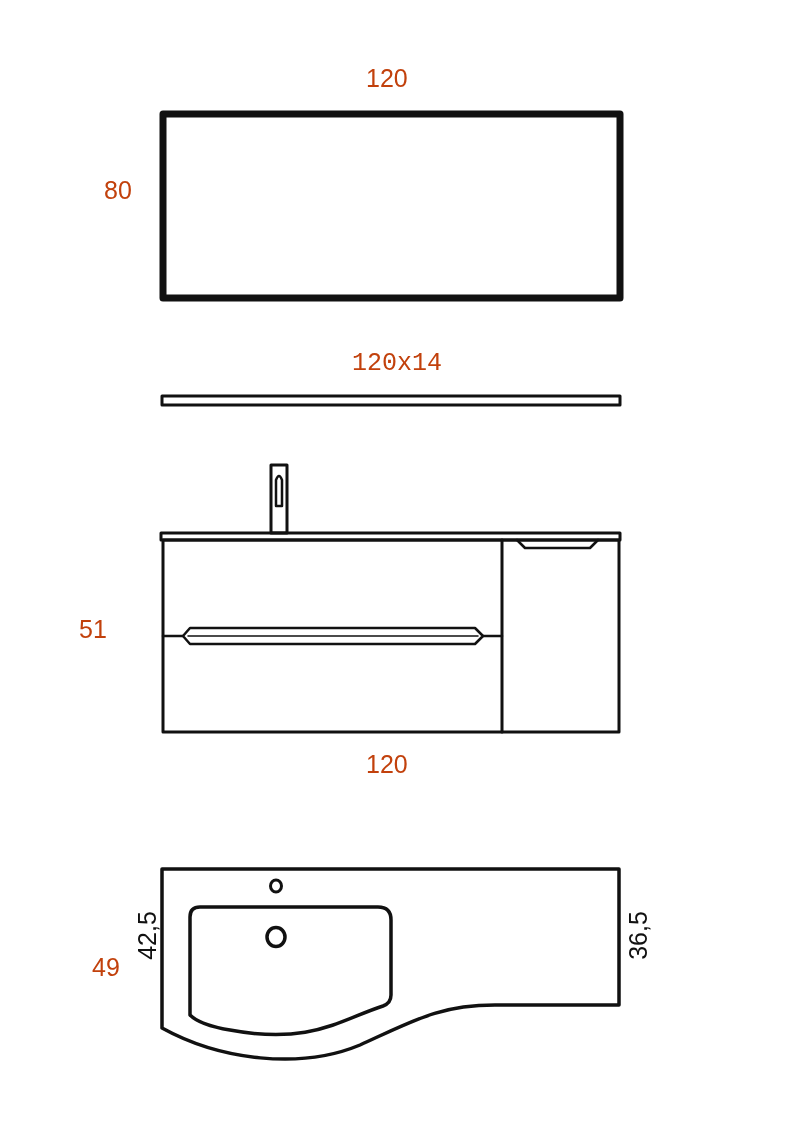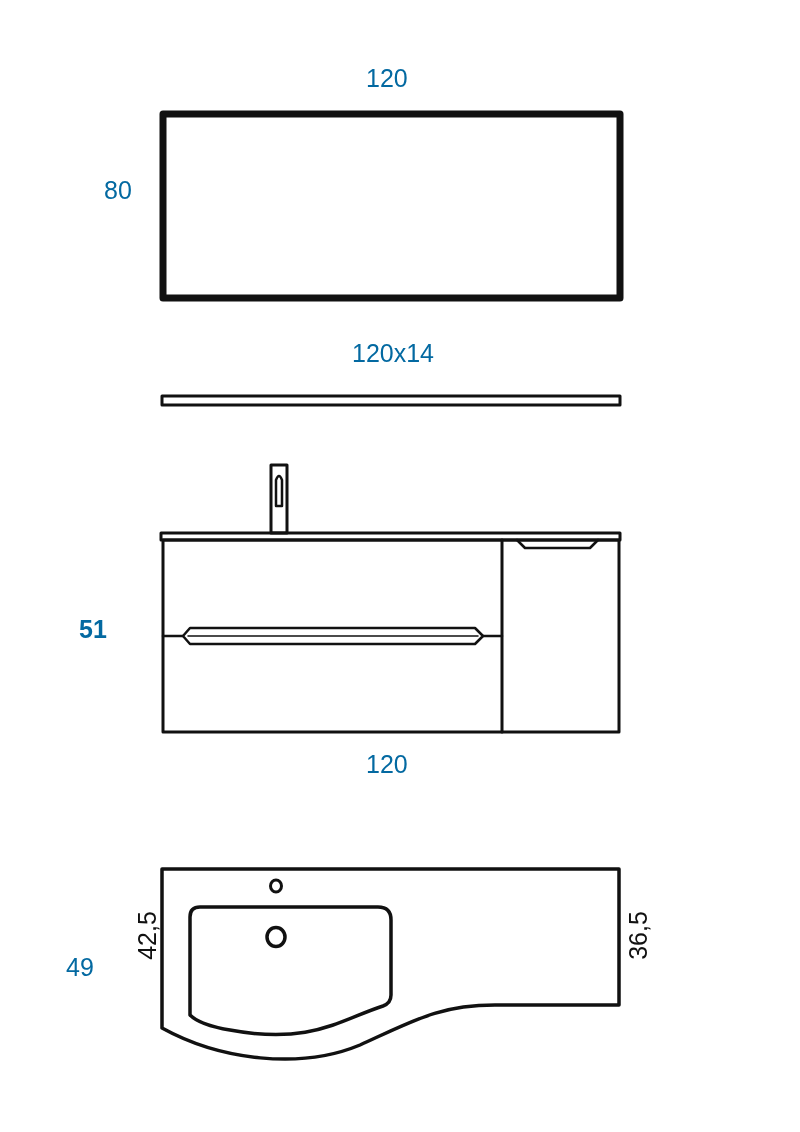--- a/index.html
+++ b/index.html
@@ -1,21 +1,21 @@
 <!DOCTYPE html>
 <html><head>
   <meta charset="utf-8">
   <style>
     html, body { margin: 0; padding: 0; background: #ffffff; }
     body { width: 800px; height: 1132px; position: relative; overflow: hidden; }
     .lbl {
       position: absolute;
       font-family: "Liberation Sans", sans-serif;
       font-size: 25px;
-      color: #0369a1;
+      color: #c2410c;
       line-height: 1;
       white-space: nowrap;
     }
     .lbl-rot {
       position: absolute;
       font-family: "Liberation Sans", sans-serif;
       font-size: 25px;
       color: #111111;
       line-height: 1;
       white-space: nowrap;
@@ -77,20 +77,20 @@
 
     <ellipse class="stroke" cx="276" cy="886" rx="5.5" ry="6" stroke-width="3"></ellipse>
 
     <ellipse class="stroke" cx="276" cy="937" rx="9" ry="9.5" stroke-width="3.5"></ellipse>
   </g>
 </svg>
 
 <div class="lbl" style="left:366px; top:66px;">120</div>
 <div class="lbl" style="left:104px; top:178px;">80</div>
 
-<div class="lbl" style="left:352px; top:341px;">120x14</div>
+<div class="lbl" style="left:352px; top:351px;font-family:Liberation Mono, monospace;">120x14</div>
 
-<div class="lbl" style="left:79px; top:617px;font-weight:bold;">51</div>
+<div class="lbl" style="left:79px; top:617px;">51</div>
 <div class="lbl" style="left:366px; top:752px;">120</div>
 
-<div class="lbl" style="left:66px; top:955px;">49</div>
+<div class="lbl" style="left:92px; top:955px;">49</div>
 <div class="lbl-rot" style="left:123px; top:923px;">42,5</div>
 <div class="lbl-rot" style="left:614px; top:923px;">36,5</div>
 
 </body></html>

